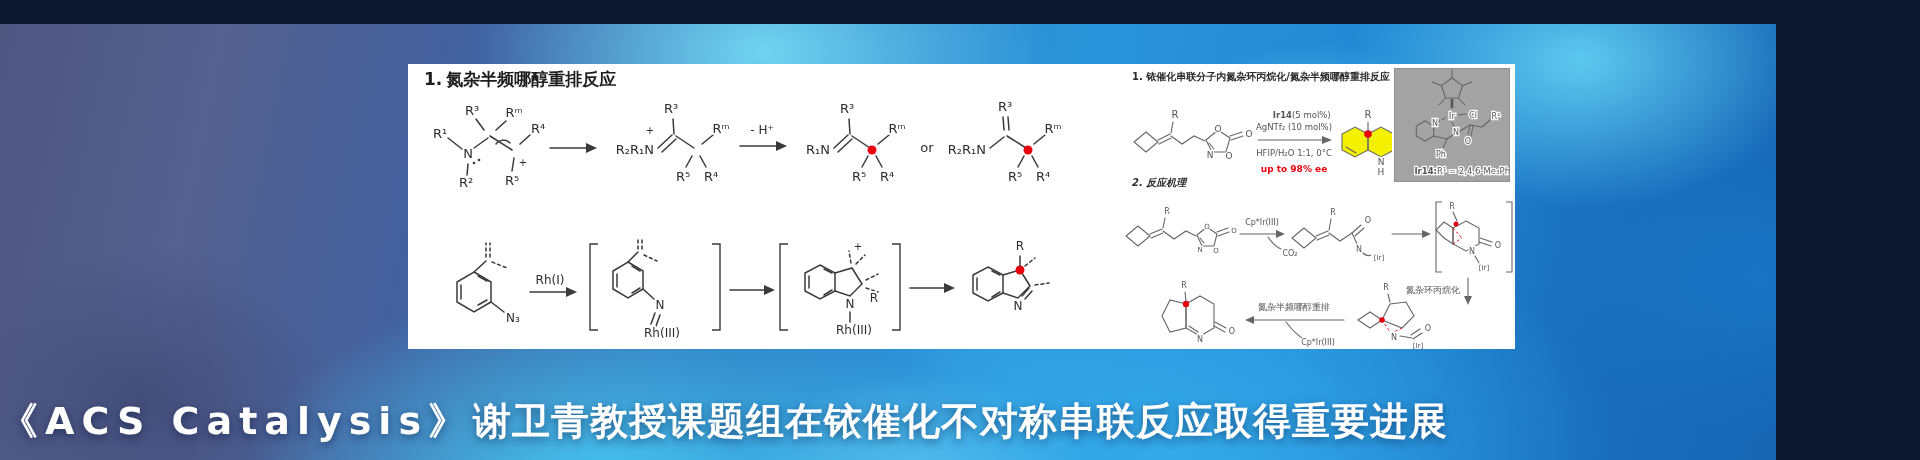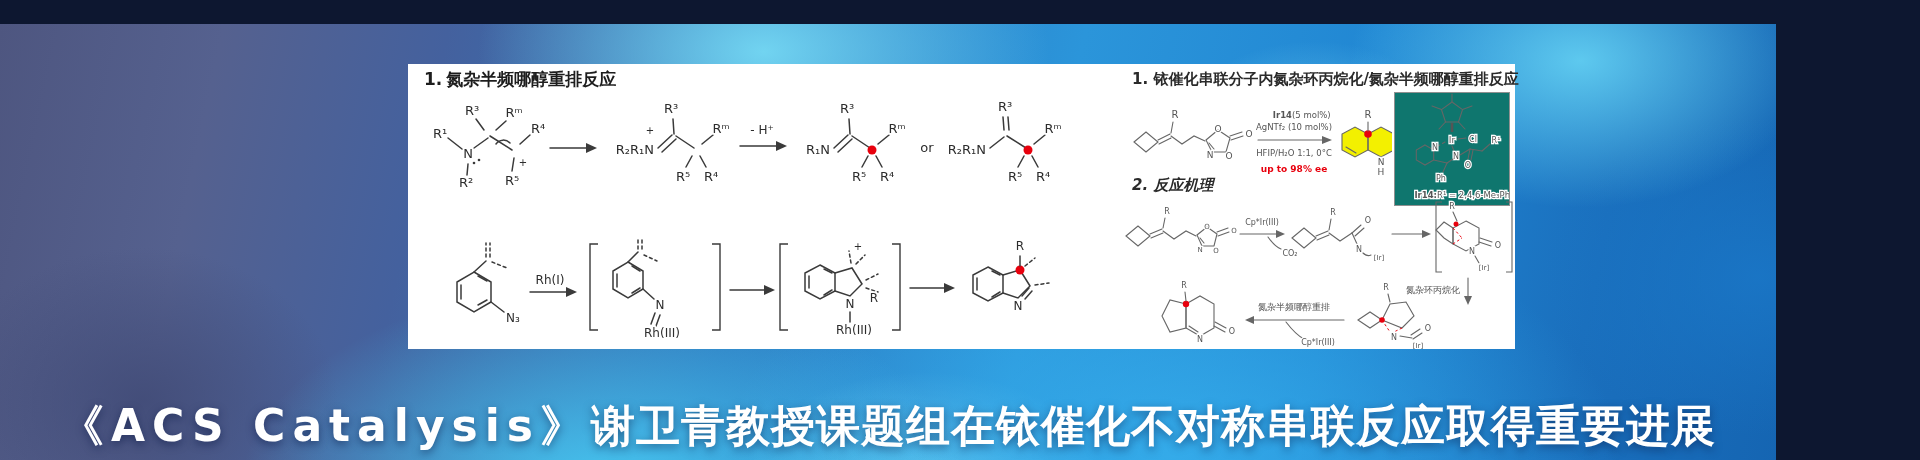--- a/index.html
+++ b/index.html
@@ -15,35 +15,35 @@
       radial-gradient(300px 220px at 99% 55%, rgba(26,118,198,.9), rgba(26,118,198,0) 72%),
       radial-gradient(280px 220px at 8% 82%, rgba(64,74,118,.85), rgba(64,74,118,0) 70%),
       radial-gradient(240px 170px at 57% 42%, rgba(100,215,248,.45), rgba(100,215,248,0) 70%),
       radial-gradient(200px 140px at 74% 25%, rgba(140,235,252,.5), rgba(140,235,252,0) 70%),
       radial-gradient(260px 160px at 52% 100%, rgba(150,240,252,.55), rgba(150,240,252,0) 70%);}
   .panel{position:absolute;left:408px;top:40px;width:1107px;height:285px;background:#fff;}
   .panel svg{position:absolute;display:block;}
   .sec-title{position:absolute;color:#1d1d1d;font-size:17px;white-space:nowrap;}
   .sec-title .num{font-weight:bold;margin-right:4px;}
   .sec-title .t{font-weight:600;font-family:"DejaVu Serif","Liberation Serif",serif;}
-  .r-title{position:absolute;color:#2a2a2a;font-size:15px;font-weight:bold;white-space:nowrap;}
-  .graybox{position:absolute;left:986px;top:28px;width:116px;height:114px;background:#0f766e;border:1px solid #909090;box-sizing:border-box;}
+  .r-title{position:absolute;color:#2a2a2a;font-size:10px;font-weight:bold;white-space:nowrap;}
+  .graybox{position:absolute;left:986px;top:4px;width:116px;height:114px;background:#a3a3a3;border:1px solid #909090;box-sizing:border-box;}
   .bond{stroke:#3a3a3a;stroke-width:1.5;fill:none;stroke-linecap:round;}
   .bondl{stroke:#666;stroke-width:1.1;fill:none;stroke-linecap:round;}
   .dsh{stroke-dasharray:3 3;}
   .rdsh{stroke:#e8000d;stroke-width:1;stroke-dasharray:2.5 2.5;fill:none;}
   .ah{fill:#3a3a3a;}
   .ahl{fill:#666;}
   .at{fill:#2d2d2d;stroke:#fff;stroke-width:3px;paint-order:stroke;font-family:"DejaVu Sans",sans-serif;}
   .atl{fill:#555;stroke:#fff;stroke-width:2.5px;paint-order:stroke;font-family:"DejaVu Sans",sans-serif;}
   .red{fill:#e8000d;}
   .bk{stroke:#3a3a3a;stroke-width:1.4;fill:none;}
   .bkl{stroke:#666;stroke-width:1.1;fill:none;}
-  .headline{position:absolute;left:0;right:0;top:374px;text-align:center;color:#fff;font-weight:bold;
-    font-size:44px;line-height:1.25;white-space:nowrap;text-shadow:0 3px 9px rgba(8,22,66,.5);}
+  .headline{position:absolute;left:0;right:0;top:374px;color:#fff;font-weight:bold;
+    font-size:38px;line-height:1.25;white-space:nowrap;text-shadow:0 3px 9px rgba(8,22,66,.5);}
   .headline .latin{letter-spacing:7px;}
   .headline .cjk{letter-spacing:1px;}
 </style>
 </head>
 <body>
 
 <div class="banner">
   <div class="bg"></div>
 
   <div class="panel">

